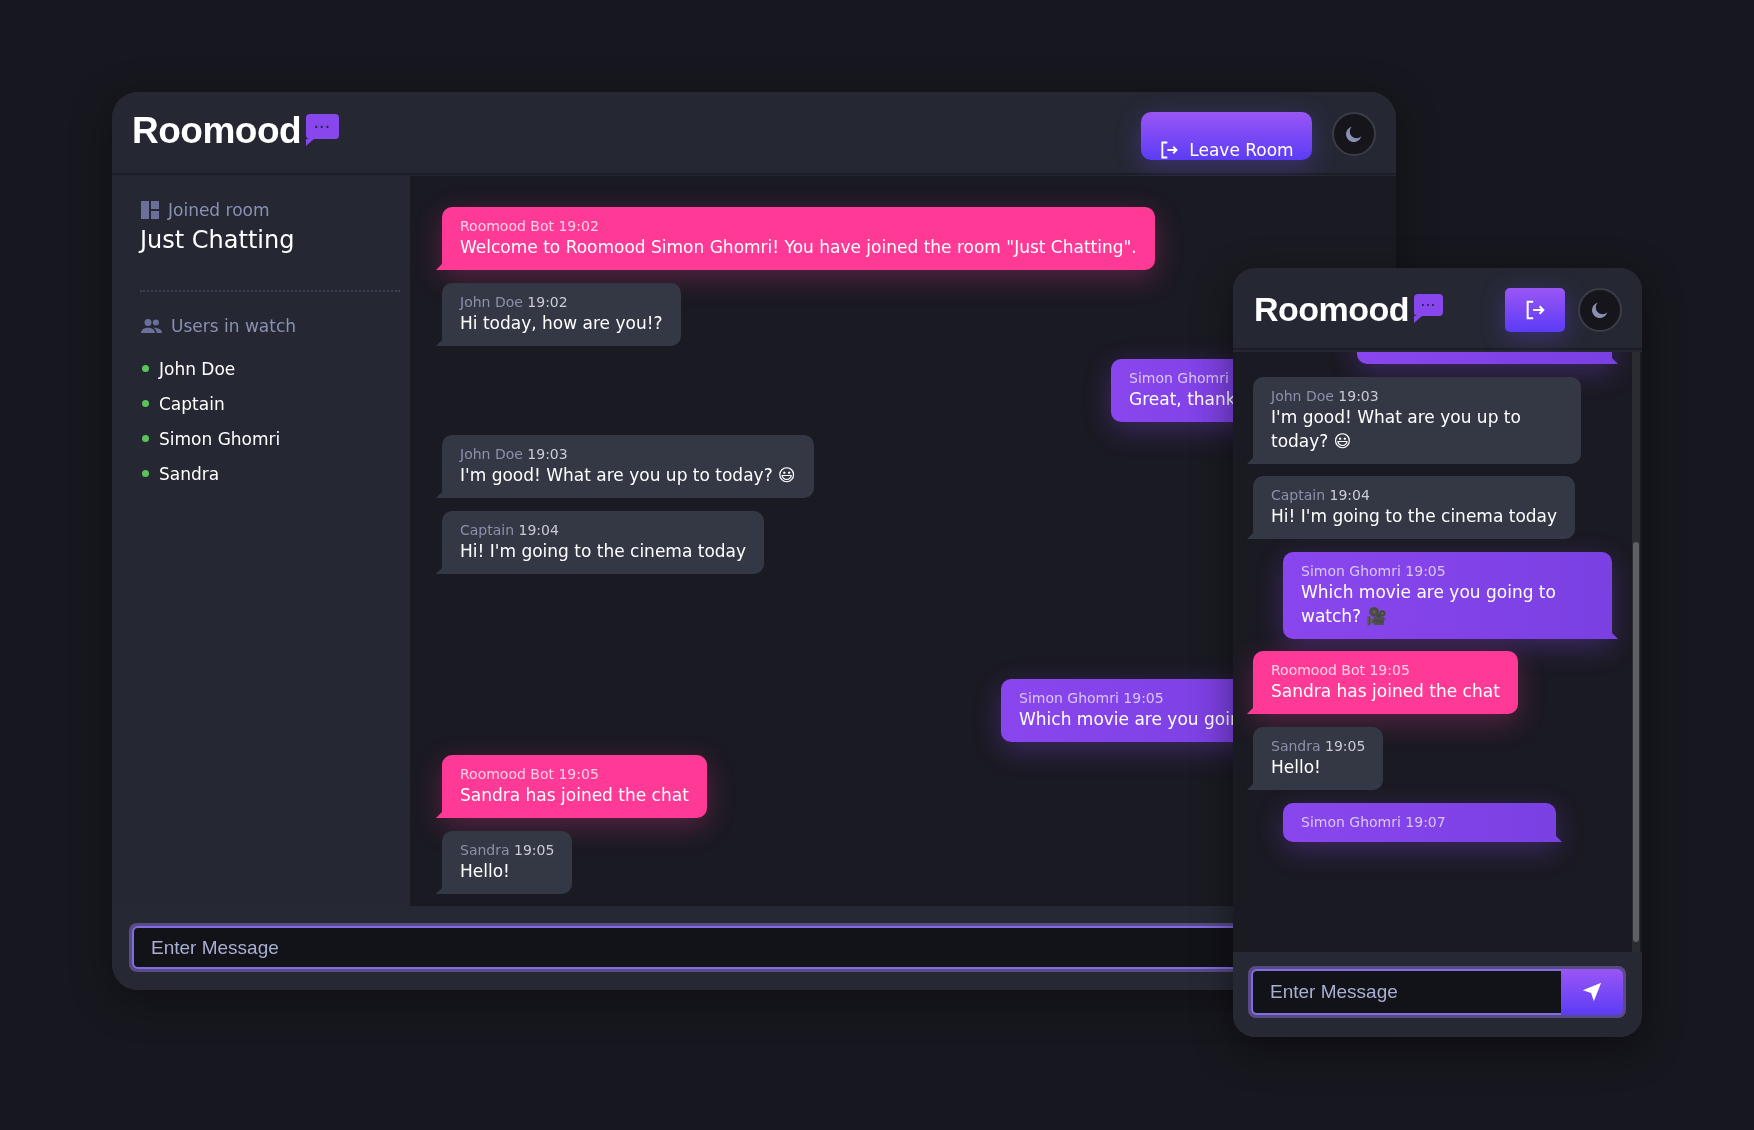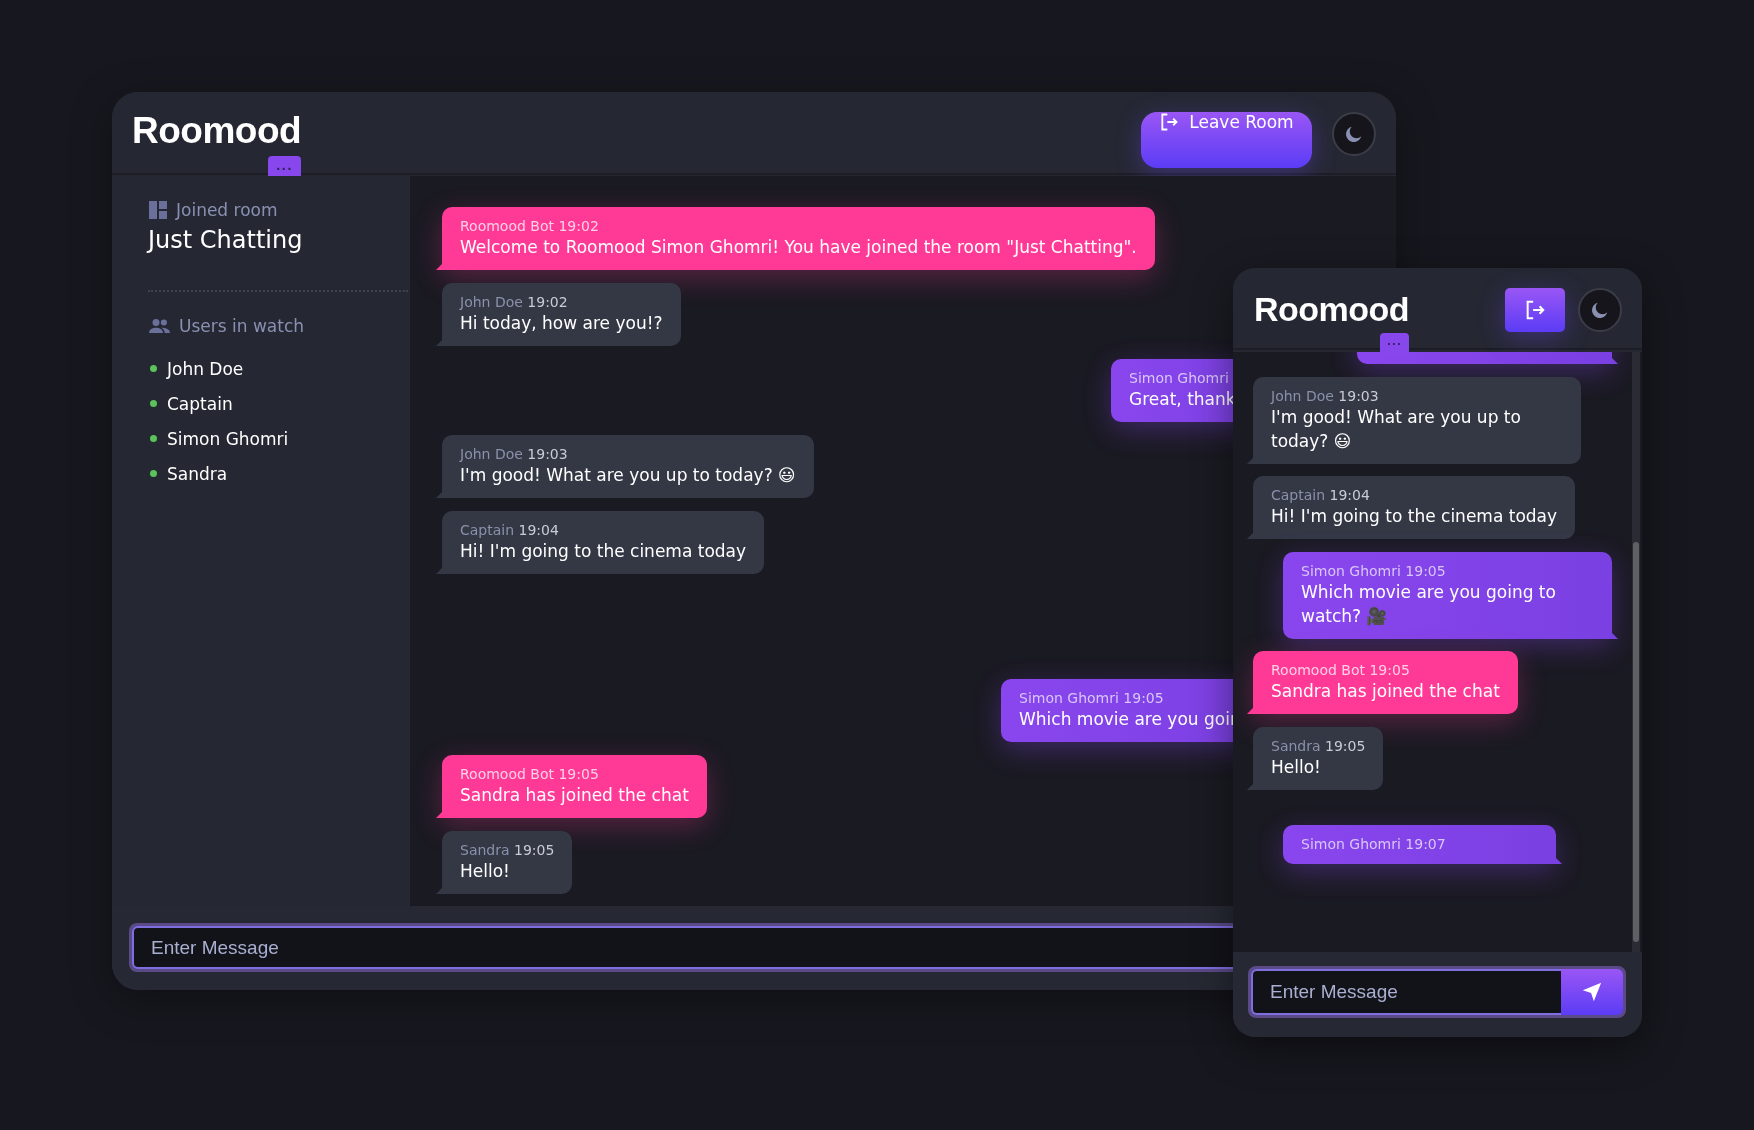--- a/index.html
+++ b/index.html
@@ -5,38 +5,38 @@
   * { box-sizing: border-box; margin: 0; padding: 0; }
   html, body { width: 1754px; height: 1130px; overflow: hidden; }
   body { background: #17171f; font-family: "DejaVu Sans", sans-serif; color: #fff; position: relative; }
 
   
   .desk { position: absolute; left: 112px; top: 92px; width: 1284px; height: 898px;
     background: #252833; border-radius: 26px; overflow: hidden;
     box-shadow: 0 10px 40px rgba(0,0,0,0.35); }
   .desk-header { position: absolute; left: 0; top: 0; right: 0; height: 83px; background: #252833;
     border-bottom: 2px solid #1c1d25; }
-  .logo { position: absolute; display: flex; align-items: flex-end; font-family: "Liberation Sans", sans-serif;
-    font-weight: 700; color: #fff; letter-spacing: -0.5px; flex-direction: column; }
+  .logo { position: absolute; display: flex; align-items: flex-start; font-family: "Liberation Sans", sans-serif;
+    font-weight: 700; color: #fff; letter-spacing: -0.5px; }
   .desk .logo { left: 20px; top: 18px; font-size: 37px; }
   .logo-bubble { margin-left: 5px; position: relative; background: #8847ec; border-radius: 4px;
     display: flex; align-items: center; justify-content: center; color: #2a1d4a; font-weight: 700; }
   .desk .logo-bubble { width: 33px; height: 25px; font-size: 14px; margin-top: 4px; }
   .logo-bubble::after { content: ""; position: absolute; left: 0; bottom: -7px; border-left: 8px solid #8847ec; border-bottom: 7px solid transparent; }
   .logo-bubble span { letter-spacing: 1px; line-height: 10px; color: #2b1f55; }
 
-  .btn-leave { position: absolute; left: 1029px; top: 20px; width: 171px; height: 56px; border-radius: 16px;
+  .btn-leave { position: absolute; left: 1029px; top: 20px; width: 171px; height: 48px; border-radius: 10px;
     background: linear-gradient(180deg, #9a56f5, #5b3cf5); color: #fff; font-family: "DejaVu Sans", sans-serif;
-    font-size: 17px; display: flex; align-items: flex-start; justify-content: center; gap: 10px;
+    font-size: 17px; display: flex; align-items: flex-end; justify-content: center; gap: 10px;
     box-shadow: 0 6px 24px rgba(110,70,240,0.35); border: none; }
   .btn-moon { position: absolute; width: 44px; height: 44px; border-radius: 50%; background: #15151b;
     border: 2px solid #3a3c47; display: flex; align-items: center; justify-content: center; }
   .desk .btn-moon { left: 1220px; top: 20px; }
 
-  .sidebar { position: absolute; left: 16px; top: 84px; width: 348px; height: 730px; background: #252833; }
+  .sidebar { position: absolute; left: 8px; top: 84px; width: 348px; height: 730px; background: #252833; }
   .sb-label { position: absolute; left: 21px; display: flex; align-items: center; gap: 9px; color: #8a90b2; font-size: 17px; }
   .sb-room { position: absolute; left: 20px; top: 50px; font-size: 24px; color: #fff; }
   .sb-divider { position: absolute; left: 20px; top: 114px; width: 260px; border-top: 2px dotted #3e4150; }
   .sb-users { position: absolute; left: 20px; top: 175px; list-style: none; }
   .sb-users li { display: flex; align-items: center; height: 35px; font-size: 17px; color: #fff; }
   .dot { width: 7px; height: 7px; border-radius: 50%; background: #5bc35a; margin-right: 10px; margin-left: 2px; }
 
   .chat { position: absolute; left: 298px; top: 84px; right: 0; height: 730px; background: #1a1a22; overflow: hidden; }
   .msg { position: absolute; padding: 11px 18px 11px 18px; border-radius: 10px; white-space: nowrap; }
   .msg .meta { font-size: 14px; color: #8b90ab; line-height: 17px; }
@@ -227,21 +227,21 @@
       <div class="text">Which movie are you going to watch? 🎥</div>
     </div>
     <div class="msg bot" style="left:20px;top:299px">
       <div class="meta"><span>Roomood Bot</span> <span class="t">19:05</span></div>
       <div class="text">Sandra has joined the chat</div>
     </div>
     <div class="msg recv" style="left:20px;top:375px">
       <div class="meta"><span>Sandra</span> <span class="t">19:05</span></div>
       <div class="text">Hello!</div>
     </div>
-    <div class="msg sent" style="left:50px;top:473px;width:273px">
+    <div class="msg sent" style="left:50px;top:451px;width:273px">
       <div class="meta"><span>Simon Ghomri</span> <span class="t">19:07</span></div>
     </div>
     <div class="scroll-track">
       <div class="scroll-thumb"></div>
     </div>
   </div>
 
   <div class="mob-footer">
     <div class="input-wrap">
       <input class="msg-input" type="text" placeholder="Enter Message" style="">

